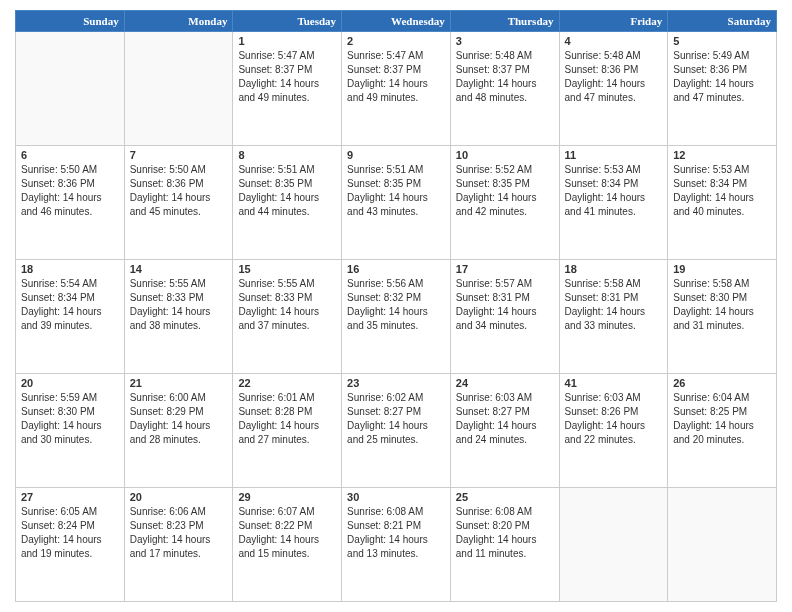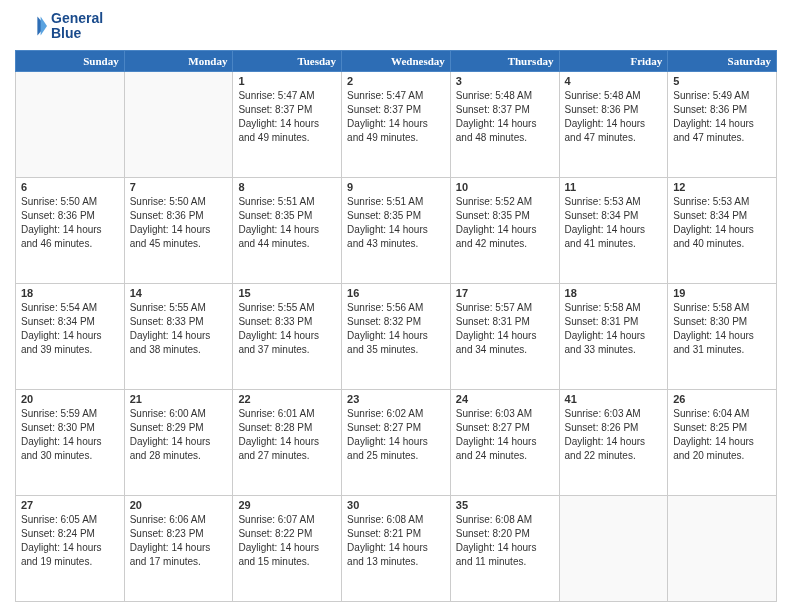--- a/index.html
+++ b/index.html
@@ -92,36 +92,20 @@
     .day-detail {
       font-size: 10px;
       line-height: 1.4;
       color: #333;
     }
   </style>
 </head>
 <body>
 
 <div class="page">
-  <div class="header">
-    <div class="logo">
-      <svg class="logo-icon" viewBox="0 0 40 40">
-        <polygon points="28,8 38,20 28,32" fill="#2d6db5"></polygon>
-        <polygon points="32,8 40,20 32,32" fill="#5ba3e0"></polygon>
-      </svg>
-      <div class="logo-text">
-        <div>General</div>
-        <div>Blue</div>
-      </div>
-    </div>
-    <div class="title-block">
-      <div class="month-title"></div>
-      <div class="location"></div>
-    </div>
-  </div>
 
   <table class="calendar">
     <thead>
       <tr id="weekday-headers">
           <th>Sunday</th>
           <th>Monday</th>
           <th>Tuesday</th>
           <th>Wednesday</th>
           <th>Thursday</th>
           <th>Friday</th>
@@ -254,21 +238,21 @@
       </td>
           <td>
         <span class="day-num">29</span>
         <span class="day-detail">Sunrise: 6:07 AM<br>Sunset: 8:22 PM<br>Daylight: 14 hours and 15 minutes.</span>
       </td>
           <td>
         <span class="day-num">30</span>
         <span class="day-detail">Sunrise: 6:08 AM<br>Sunset: 8:21 PM<br>Daylight: 14 hours and 13 minutes.</span>
       </td>
           <td>
-        <span class="day-num">35</span>
+        <span class="day-num">25</span>
         <span class="day-detail">Sunrise: 6:08 AM<br>Sunset: 8:20 PM<br>Daylight: 14 hours and 11 minutes.</span>
       </td>
           <td class="empty"></td>
           <td class="empty"></td>
         </tr>
       </tbody>
   </table>
 </div>
 
 </body></html>

